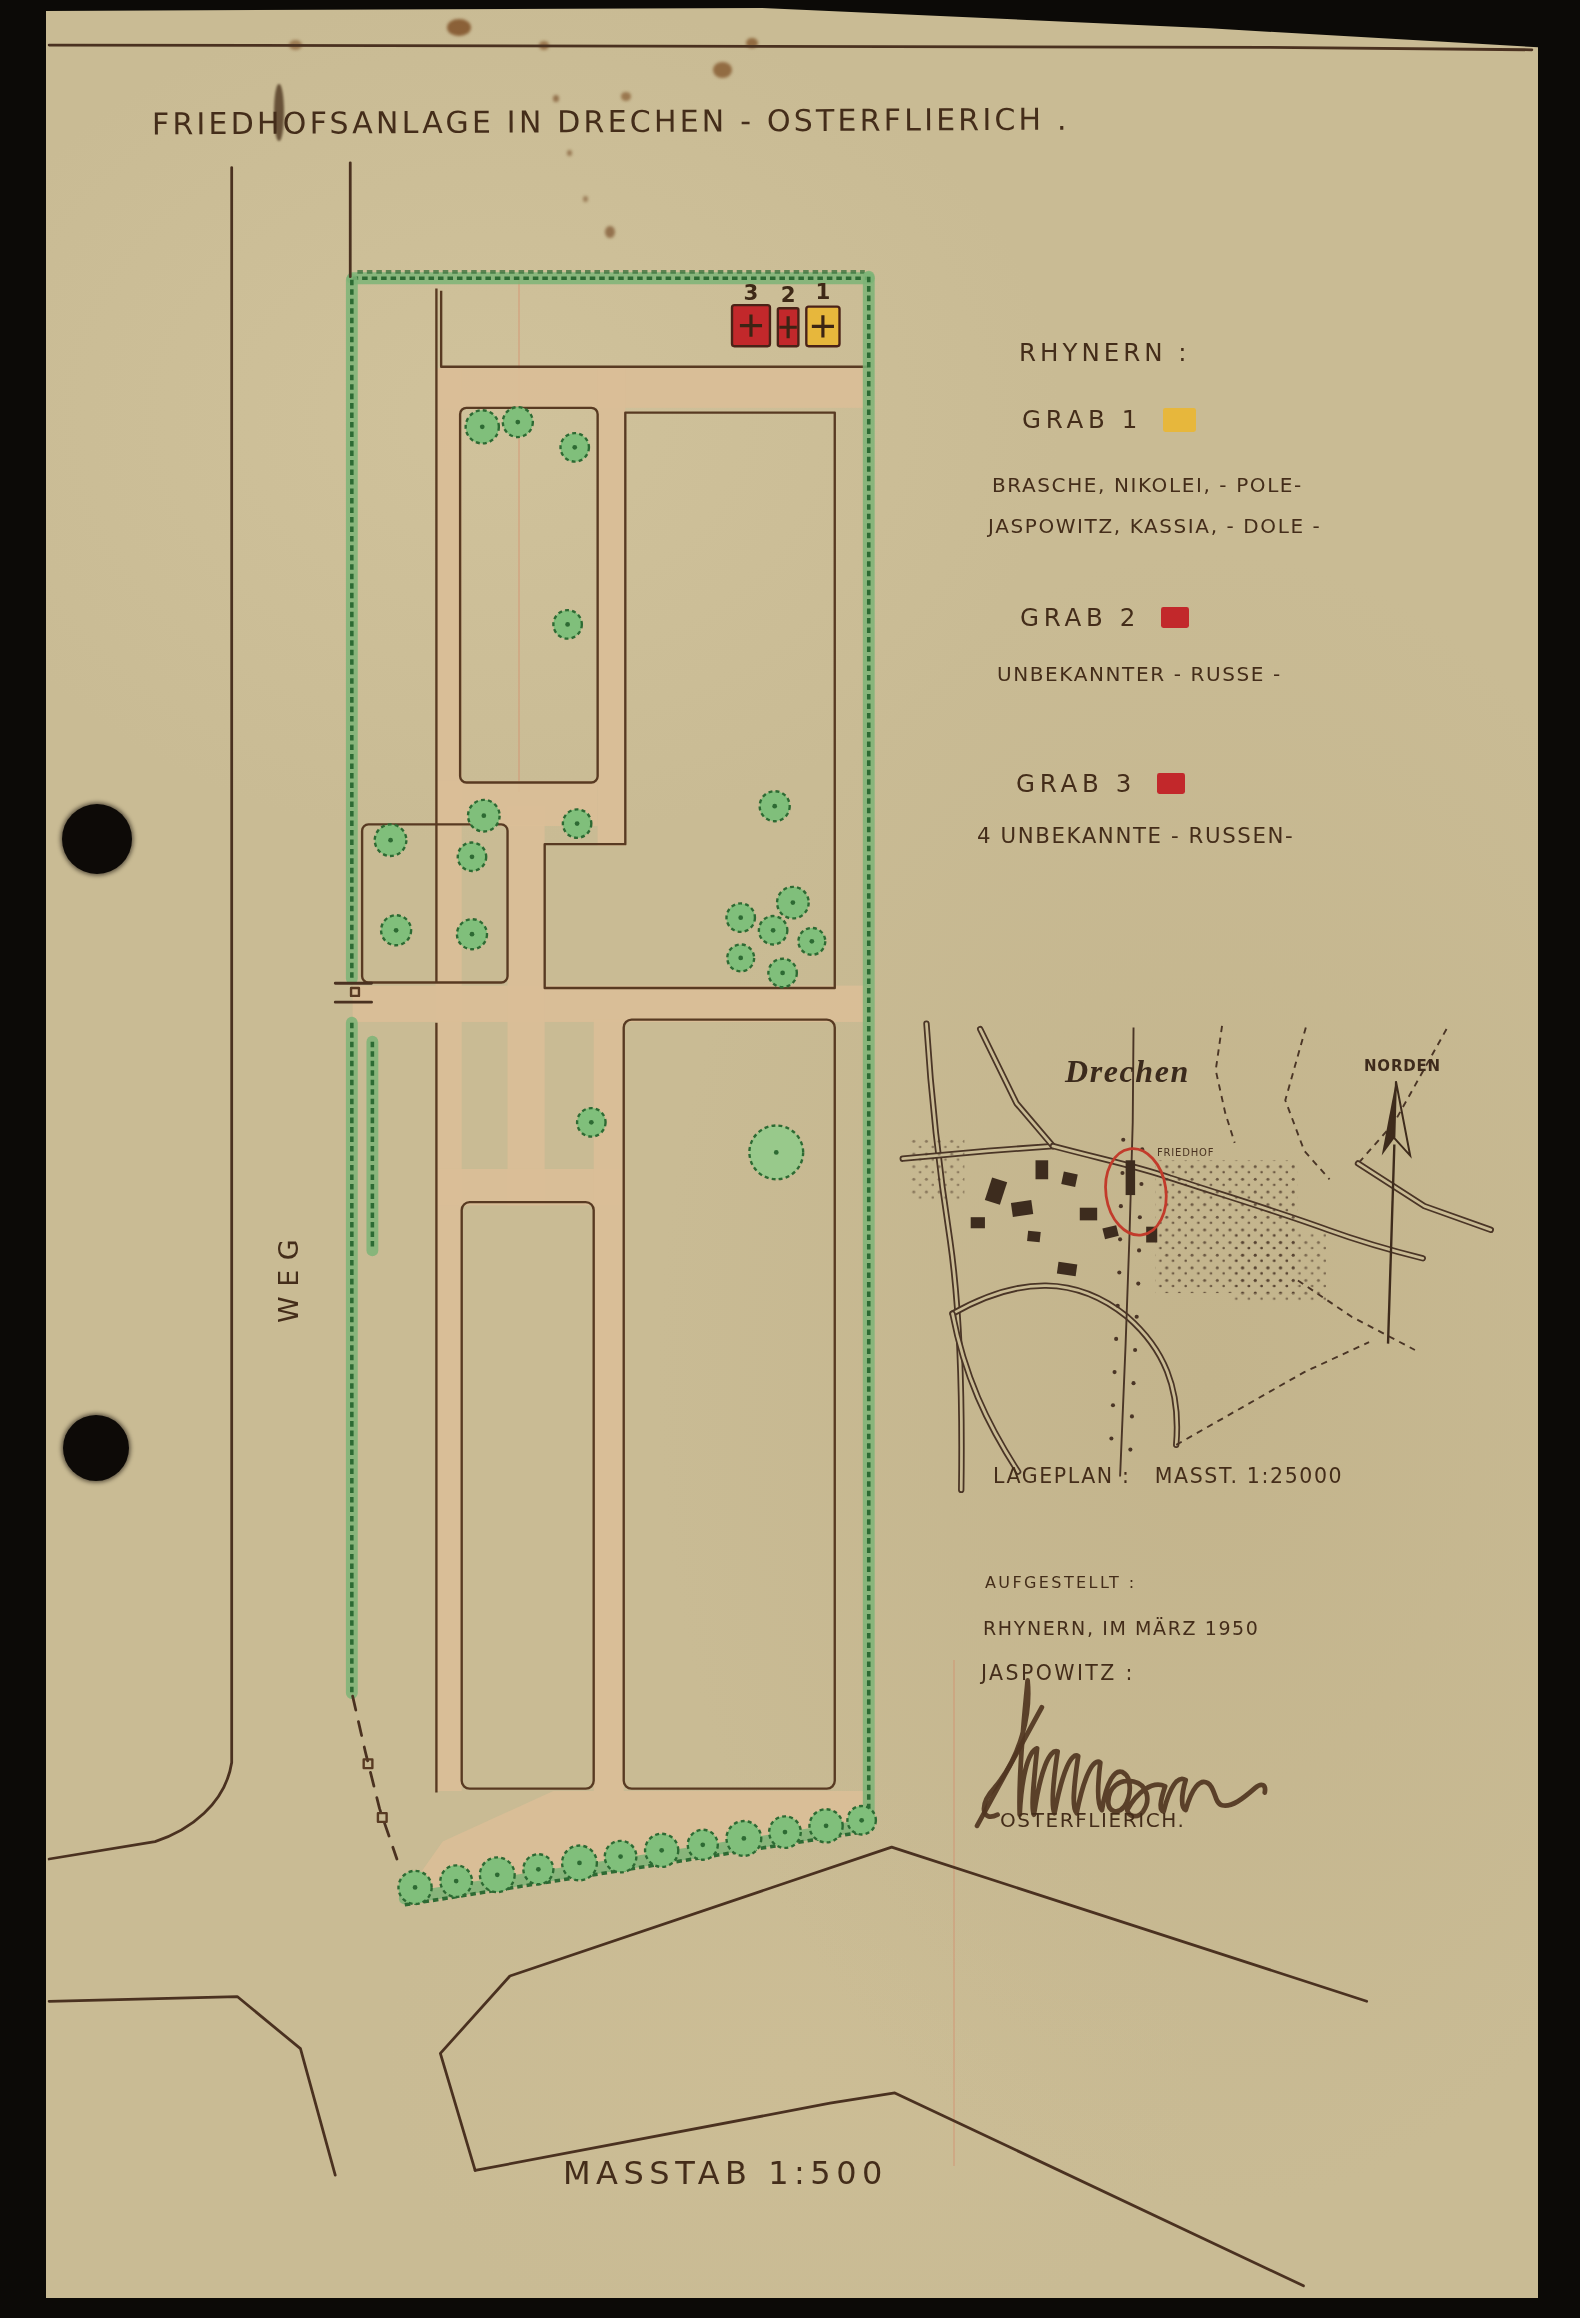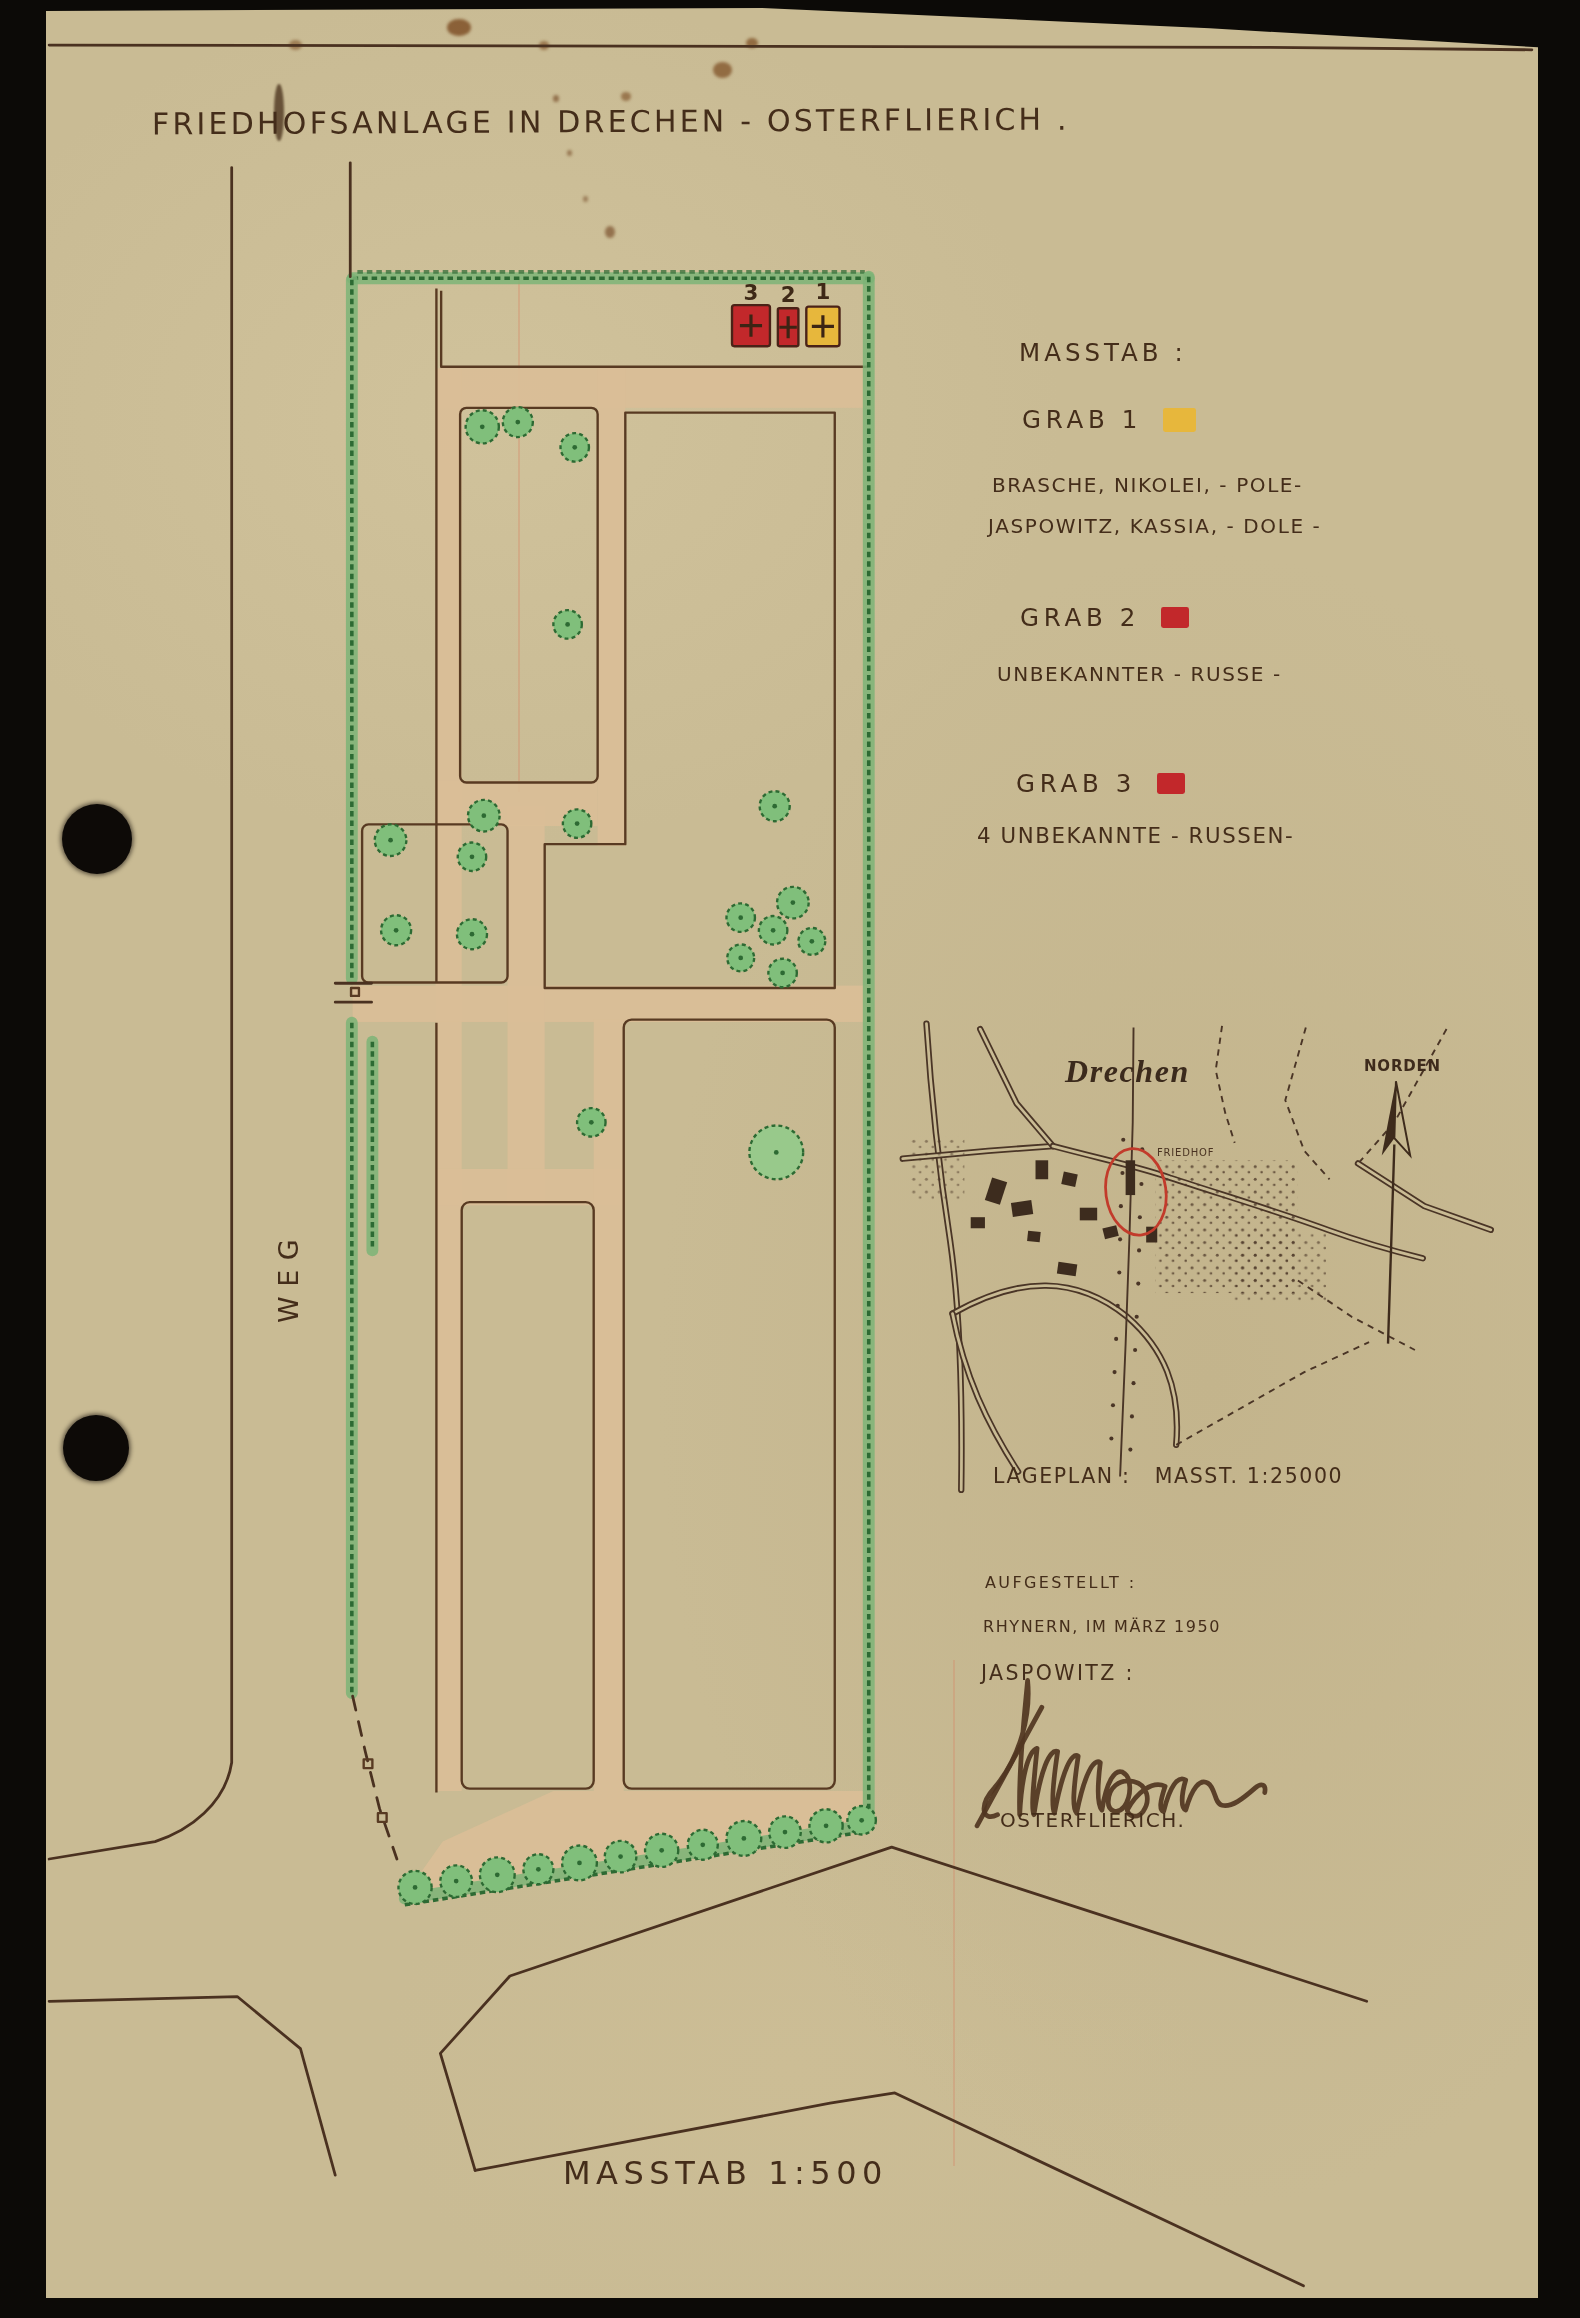--- a/index.html
+++ b/index.html
@@ -21,21 +21,21 @@
   .grabrow{position:absolute;display:flex;align-items:center;font-size:24.5px;letter-spacing:4.7px;color:#442d1a;font-weight:500;}
   #grab1{left:1022px;top:405px;} #grab2{left:1020px;top:603px;} #grab3{left:1016px;top:769px;}
   .swatch{display:inline-block;margin-left:20.5px;border-radius:2.4px;}
   .sw-y{width:33px;height:24px;background:#e7b73c;}
   .sw-r{width:28.4px;height:20.5px;background:#c2282b;}
   .legline{font-size:20px;letter-spacing:1.6px;}
   #leg1a{left:992px;top:473px;} #leg1b{left:988px;top:514px;}
   #leg2a{left:997px;top:662px;} #leg3a{left:977px;top:823px;font-size:21.3px;}
   #lageplan-caption{left:993px;top:1464px;font-size:20.5px;letter-spacing:1.6px;}
   #aufgestellt{left:985px;top:1573px;font-size:16px;letter-spacing:2.4px;}
-  #rhynern{left:983px;top:1617px;font-size:16px;letter-spacing:1.6px;}
+  #rhynern{left:983px;top:1617px;font-size:19px;letter-spacing:1.6px;}
   #amtsbauamt{left:981px;top:1661px;font-size:20.5px;letter-spacing:2.4px;}
   #amtsbaumeister{left:1000px;top:1808px;font-size:20px;letter-spacing:1.6px;}
   #masstab{left:563px;top:2154px;font-size:32px;letter-spacing:5.5px;}
   #weg{left:249px;top:1268px;width:79px;text-align:center;font-size:27px;letter-spacing:9.5px;
        transform:rotate(-90deg);}
   #drechen{left:1065px;top:1053px;font-size:32px;color:#3b2a1c;
            font-family:"Liberation Serif","DejaVu Serif",serif;font-style:italic;font-weight:bold;letter-spacing:1.6px;}
   #friedhof-label{left:1157px;top:1147px;font-size:10px;letter-spacing:0.8px;color:#4a3322;}
   #norden{left:1364px;top:1057px;font-size:15px;letter-spacing:0.8px;font-weight:bold;color:#3e2b1c;}
   svg{position:absolute;left:0;top:0;pointer-events:none;}
@@ -406,21 +406,21 @@
     </g>
 
     <g>
       <path class="sig" d="M1236,2310 L1318,2160"></path>
       <path class="sig" d="M1262,2296 C1242,2306 1238,2284 1258,2262 C1292,2222 1304,2168 1300,2126 C1296,2170 1288,2240 1290,2296 C1292,2252 1300,2216 1312,2212 C1308,2252 1304,2288 1308,2296 C1316,2240 1328,2212 1338,2216 C1332,2256 1330,2286 1334,2294 C1344,2240 1356,2216 1364,2222 C1358,2262 1356,2288 1362,2294 C1372,2244 1384,2224 1392,2230 C1388,2262 1388,2284 1394,2290 C1400,2254 1410,2238 1420,2242 C1432,2248 1432,2272 1422,2286 C1414,2296 1402,2292 1402,2280 C1402,2262 1416,2250 1434,2254 C1452,2258 1456,2278 1446,2292 C1440,2300 1428,2300 1426,2290 C1438,2268 1458,2252 1474,2260 C1468,2278 1466,2290 1472,2292 C1480,2260 1490,2246 1500,2252 C1494,2272 1494,2288 1500,2290 C1508,2262 1518,2250 1528,2256 C1538,2262 1536,2282 1546,2284 C1558,2287 1572,2276 1588,2262 C1596,2255 1602,2258 1600,2268"></path>
     </g>
   </svg>
 
   <div class="hand" id="title">FRIEDHOFSANLAGE IN DRECHEN - OSTERFLIERICH .</div>
 
-  <div class="hand" id="legende">MASSTAB :</div>
+  <div class="hand" id="legende">RHYNERN :</div>
 
   <div class="grabrow" id="grab1">
     <span>GRAB 1</span>
     <span class="swatch sw-y"></span>
   </div>
   <div class="hand legline" id="leg1a">BRASCHE, NIKOLEI, - POLE-</div>
   <div class="hand legline" id="leg1b">JASPOWITZ, KASSIA, - DOLE -</div>
 
   <div class="grabrow" id="grab2">
     <span>GRAB 2</span>

